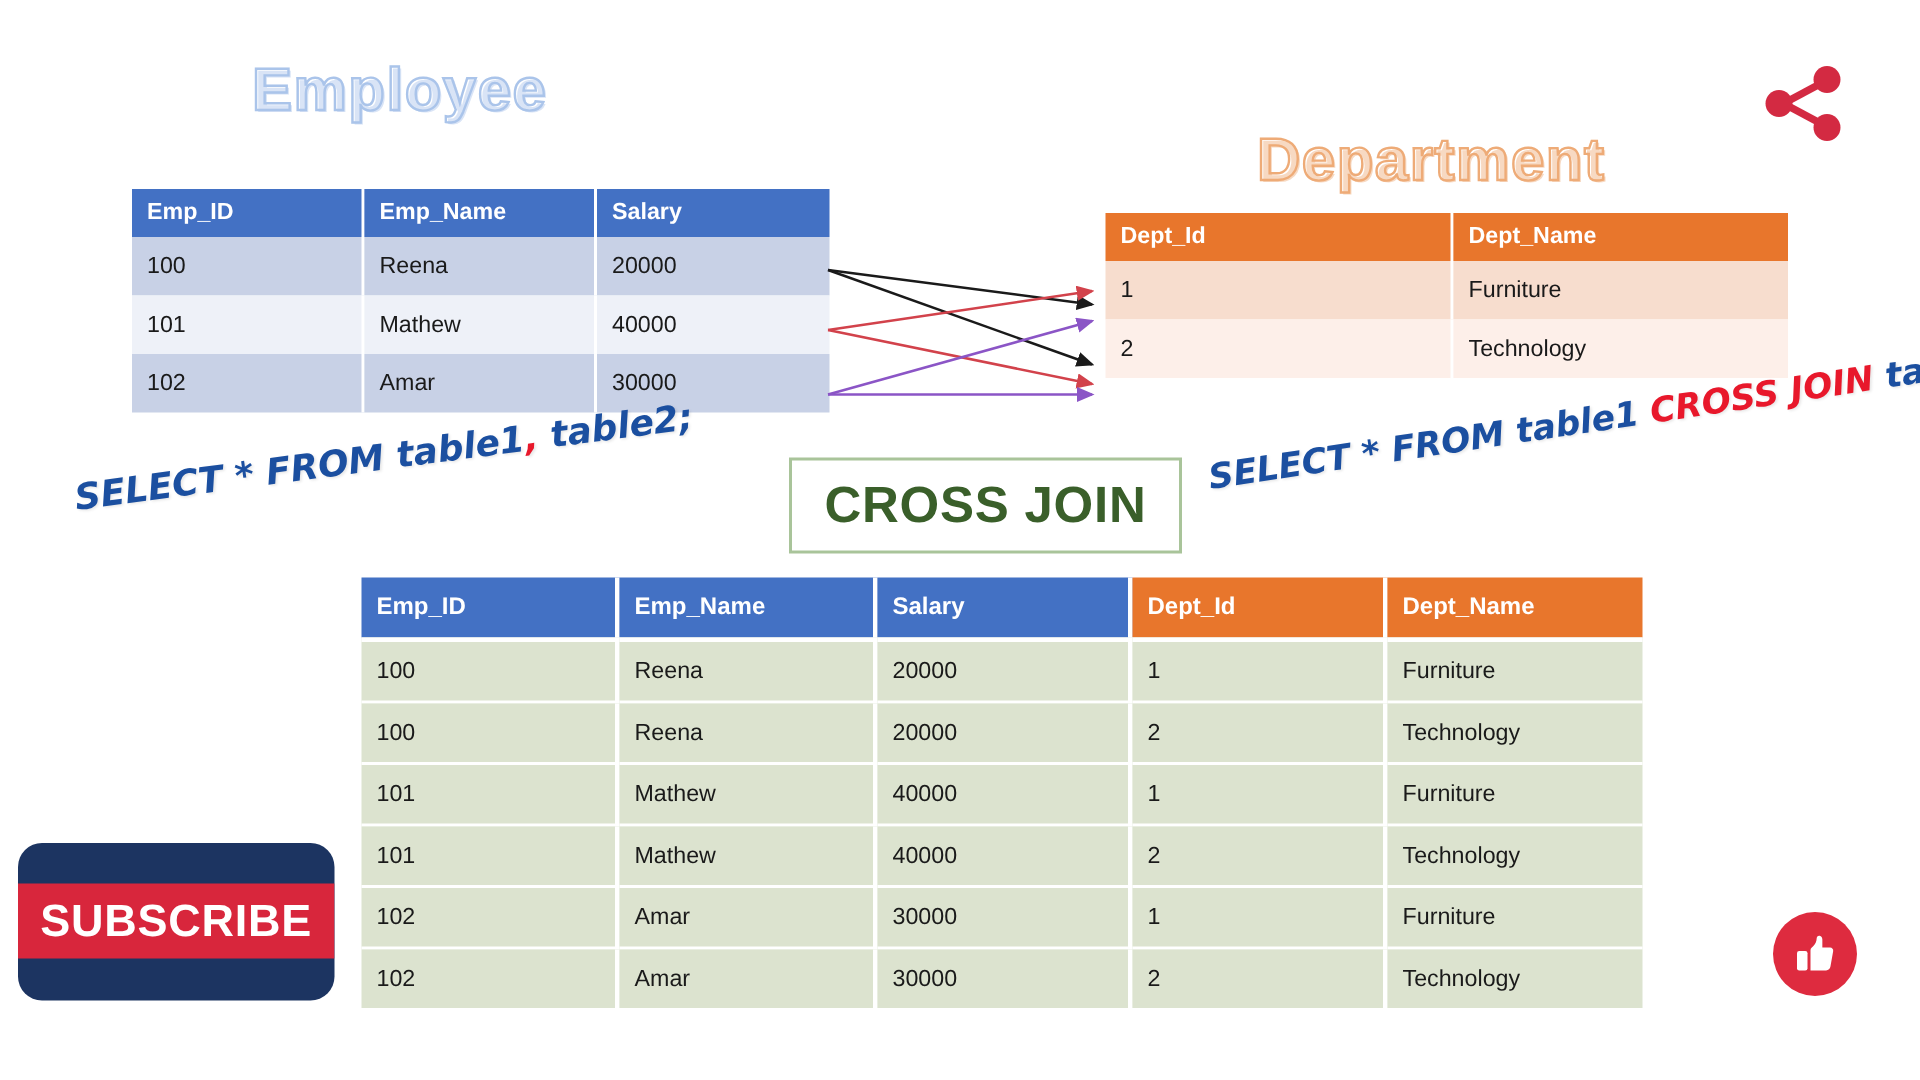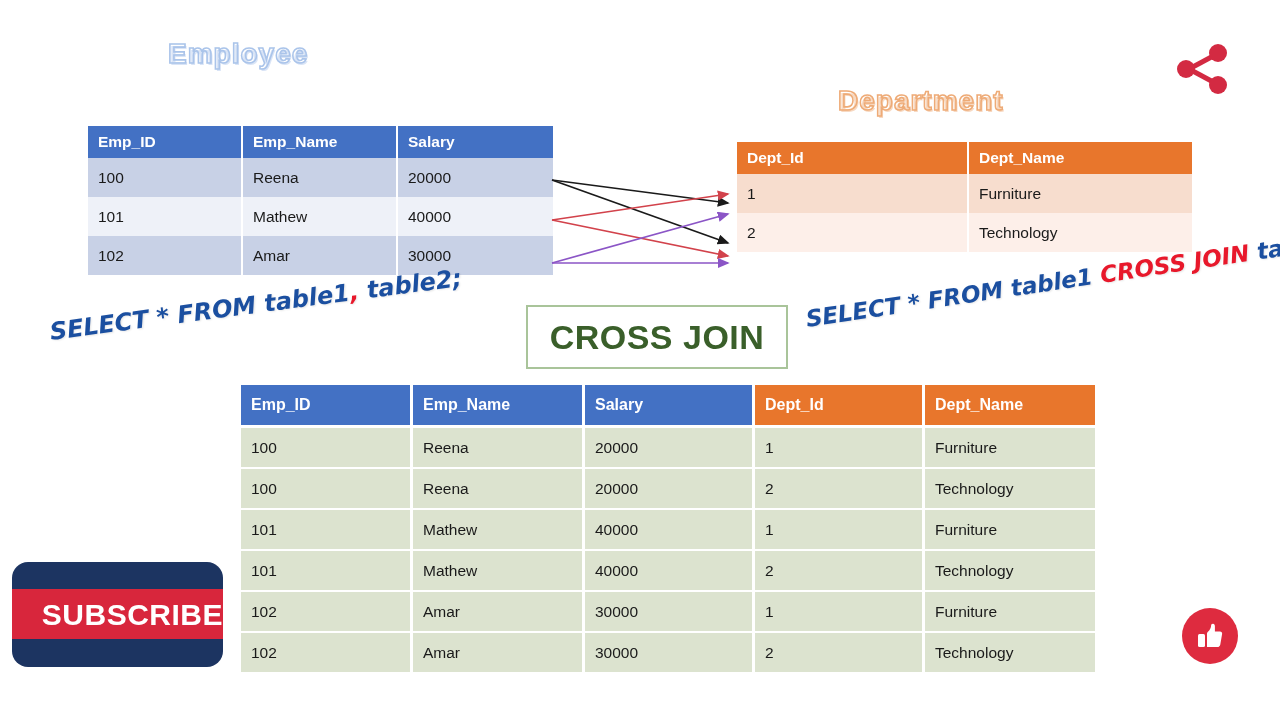--- a/index.html
+++ b/index.html
@@ -13,21 +13,21 @@
     height: 720px;
     position: relative;
     overflow: hidden;
     font-family: "Liberation Sans", sans-serif;
     background: #ffffff;
   }
 
   
   .title {
     position: absolute;
-    font-size: 28px;
+    font-size: 40px;
     font-weight: 700;
     letter-spacing: 1px;
     color: transparent;
     white-space: nowrap;
   }
   #title-employee {
     left: 168px;
     top: 38px;
     -webkit-text-stroke: 1.6px #aac4ea;
     text-shadow: 1.5px 1.5px 0 rgba(170,196,234,0.45);
@@ -160,21 +160,21 @@
   #subscribe-button {
     position: absolute;
     left: 12px;
     top: 562px;
     width: 211px;
     height: 105px;
     background: #1C3461;
     border-radius: 16px;
     display: flex;
     align-items: center;
-    justify-content: flex-end;
+    justify-content: center;
     overflow: hidden;
   }
   #subscribe-band {
     position: absolute;
     left: 0;
     top: 27px;
     width: 100%;
     height: 50px;
     background: #D8263C;
   }

